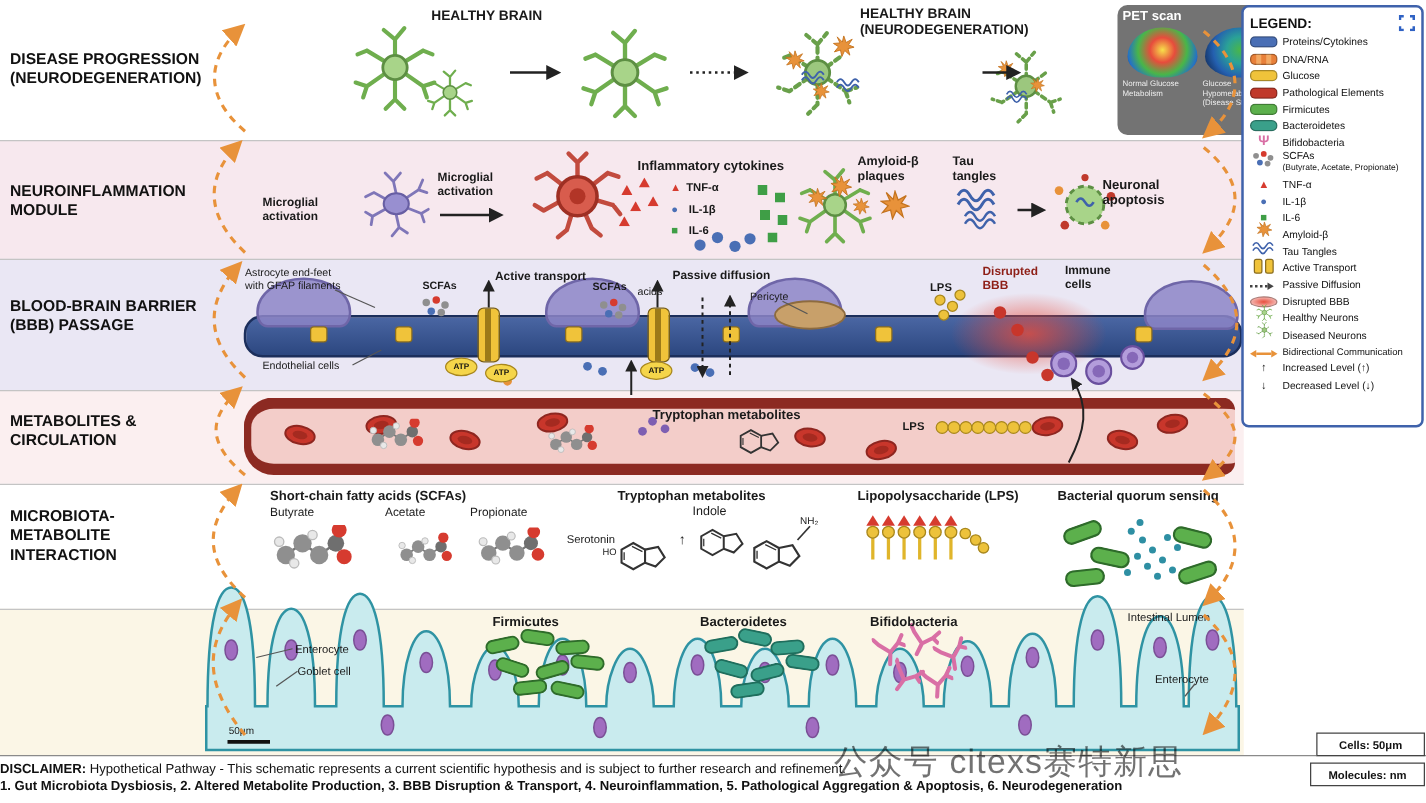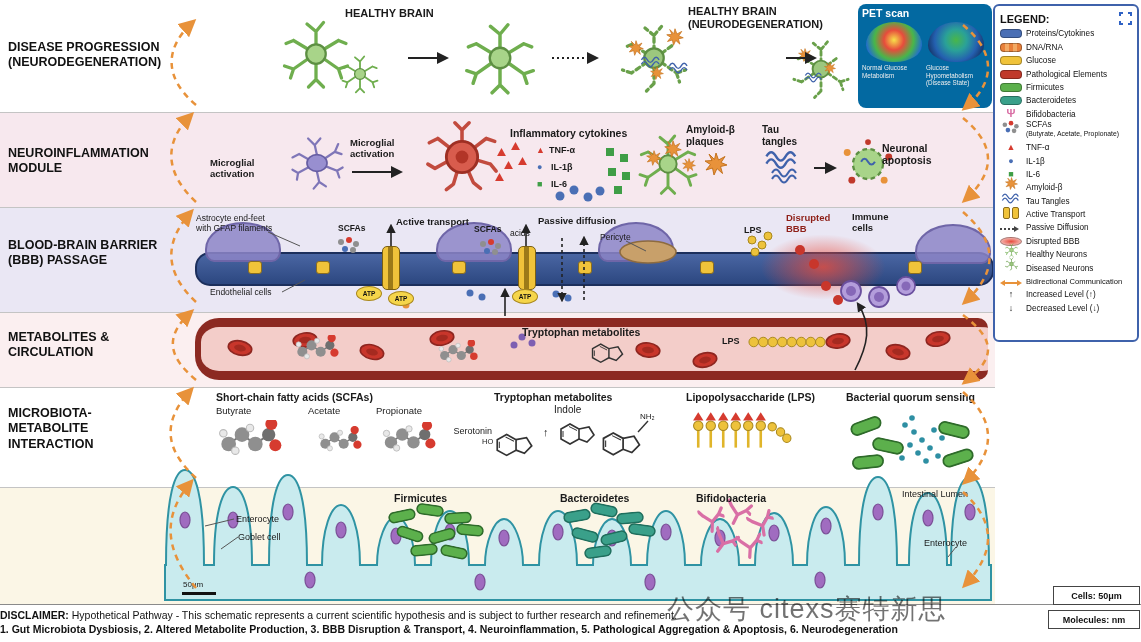--- a/index.html
+++ b/index.html
@@ -24,21 +24,21 @@
       background:linear-gradient(90deg,#f0c33a 0 5px,#9c7a18 5px 10px,#f0c33a 10px)}
   .atp{position:absolute;width:24px;height:13px;background:#f5d54a;border:1px solid #a8871d;border-radius:50%;
       font-size:6.5px;font-weight:bold;display:flex;align-items:center;justify-content:center;z-index:10}
   .glow{position:absolute;left:760px;top:234px;width:126px;height:66px;z-index:7;
       background:radial-gradient(ellipse at center,rgba(231,76,60,.8),rgba(231,76,60,0) 70%)}
   
   .vessel{position:absolute;left:195px;top:318px;width:793px;height:62px;z-index:5;box-sizing:border-box;
       background:#f3cdc9;border-top:9px solid #8c2a22;border-bottom:9px solid #8c2a22;border-left:6px solid #8c2a22;
       border-radius:24px 10px 10px 24px}
   
-  .pet{position:absolute;left:858px;top:4px;width:134px;height:104px;background:#0369a1;border-radius:8px;z-index:12;padding:3px 4px;box-sizing:border-box}
+  .pet{position:absolute;left:894px;top:4px;width:134px;height:104px;background:#737373;border-radius:8px;z-index:12;padding:3px 4px;box-sizing:border-box}
   .brain{width:56px;height:40px;border-radius:50% 50% 48% 48%/58% 58% 42% 42%}
   .brain.normal{background:radial-gradient(circle at 50% 45%,#f7e04a 0%,#e74c3c 28%,#49b649 55%,#2471c7 78%,#0a1430 100%)}
   .brain.dis{background:radial-gradient(circle at 50% 45%,#49b649 0%,#2aa198 30%,#2460b0 60%,#0a1430 100%)}
   
   #legend{position:absolute;left:993px;top:4px;width:146px;height:338px;box-sizing:border-box;background:#fff;
       border:2px solid #3f62ab;border-radius:6px;padding:4px 5px;z-index:30}
   .lg{display:flex;align-items:flex-end;gap:4px;height:13.4px;font-size:8.2px;color:#111;white-space:nowrap}
   .swb{width:22px;height:9px;border-radius:4px;border:1px solid rgba(0,0,0,.3);flex:none;box-sizing:border-box}
   .swg{width:22px;flex:none;text-align:center;font-size:9px;line-height:1}
   .swsvg{width:22px;flex:none;text-align:center}

